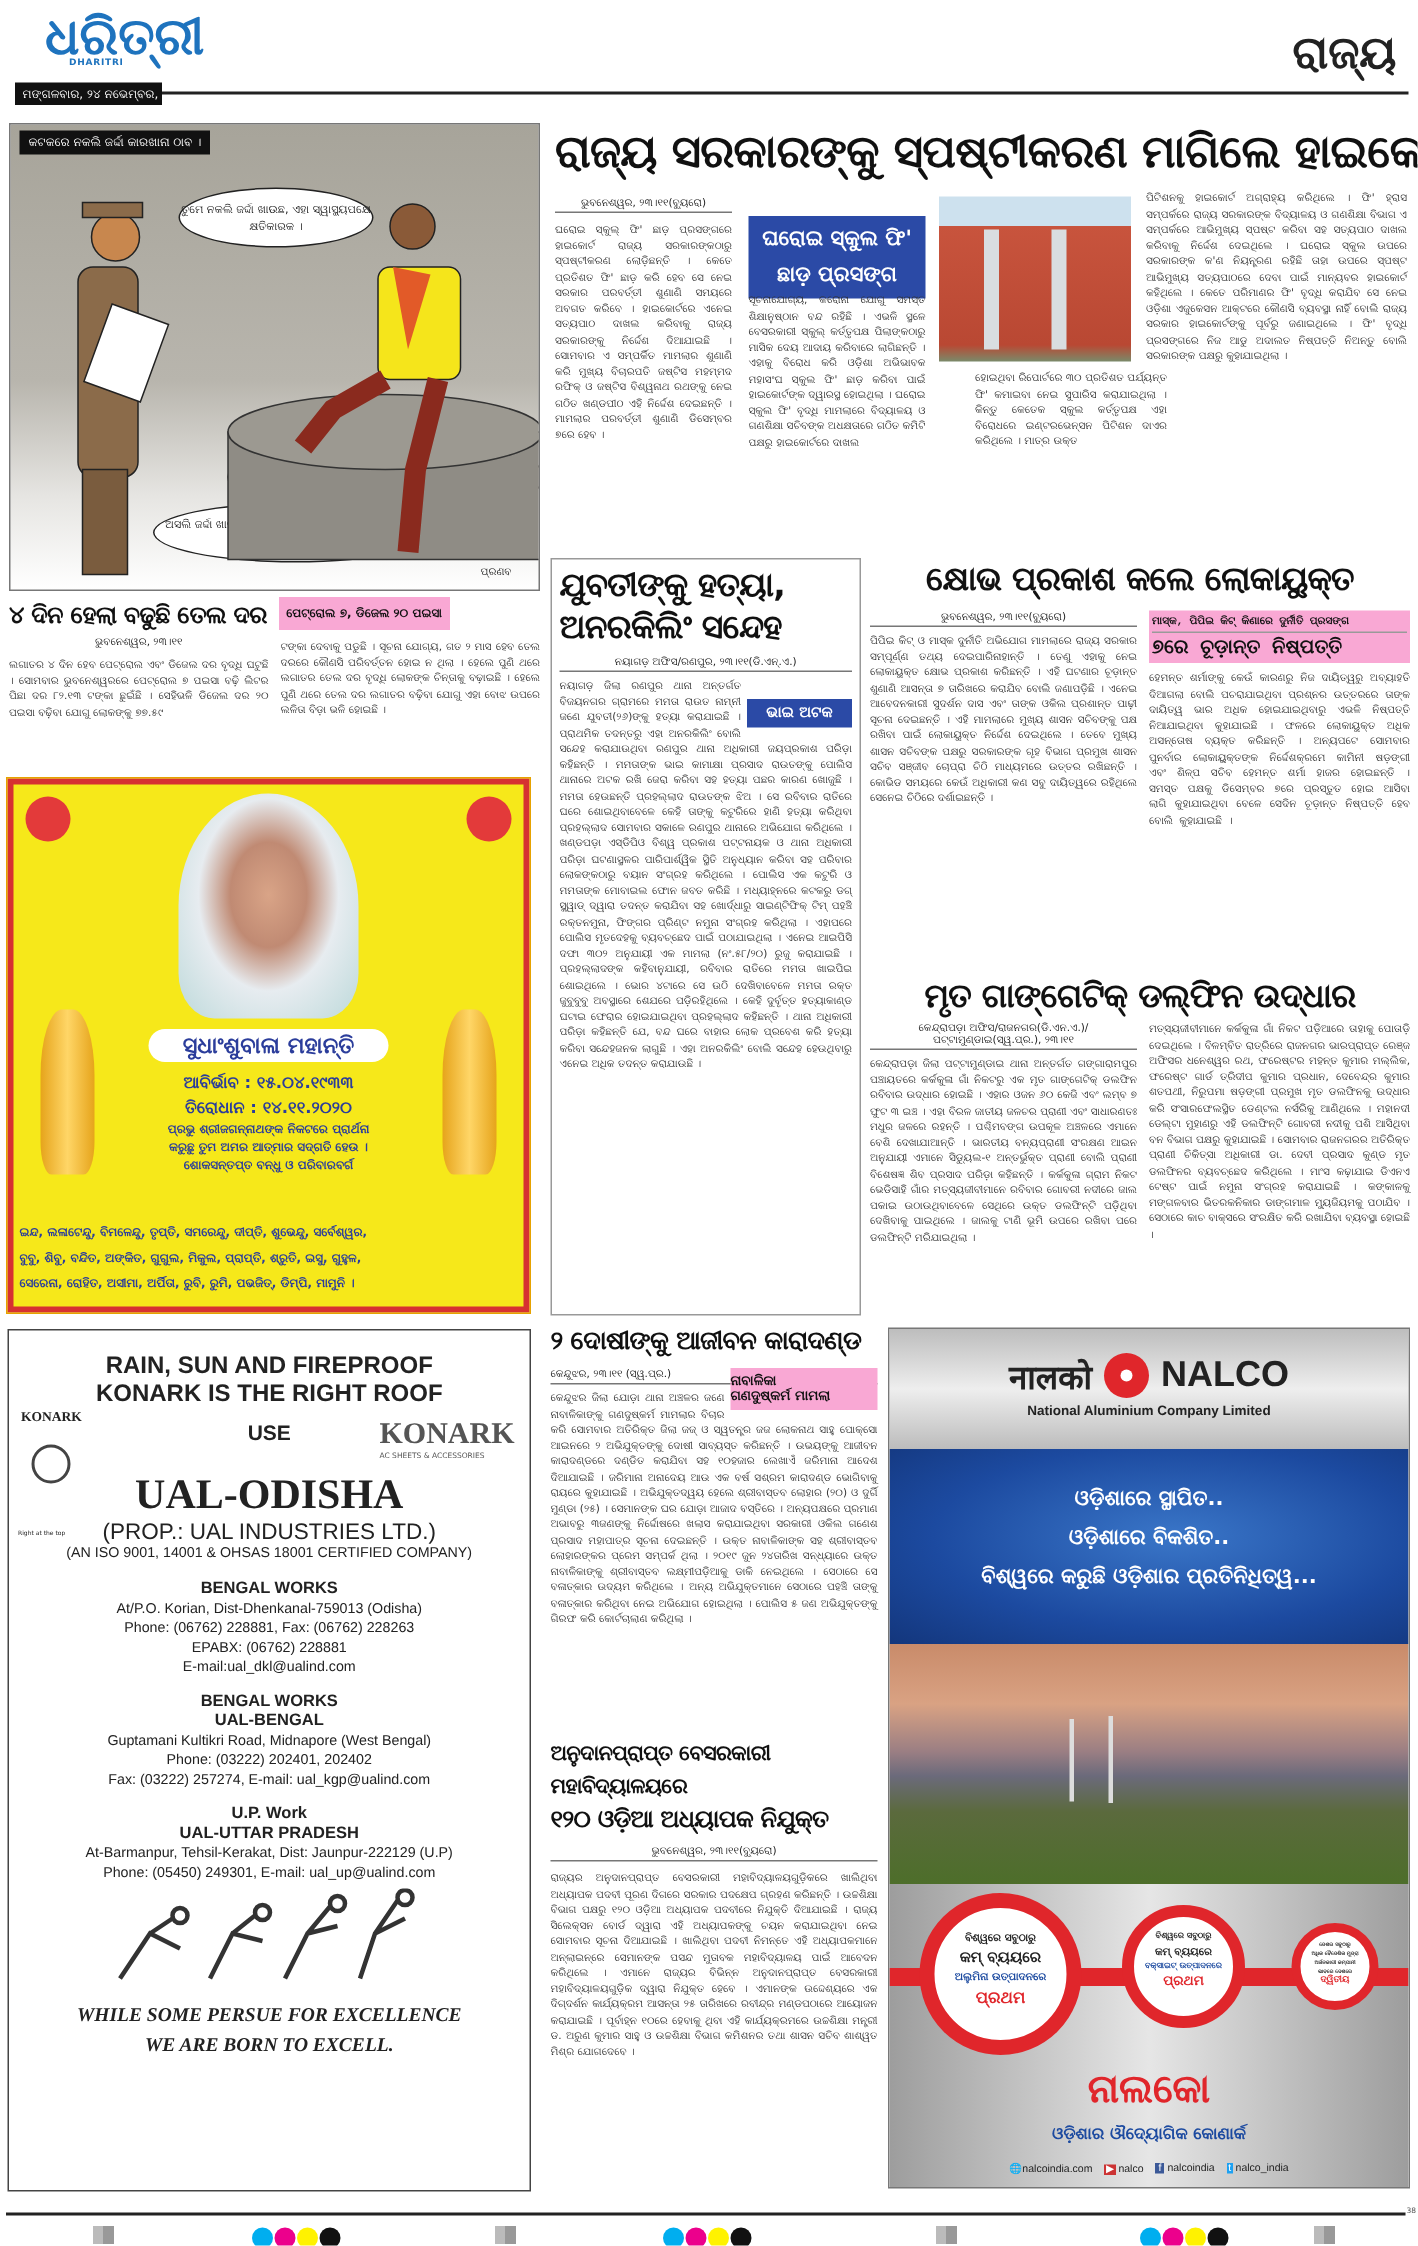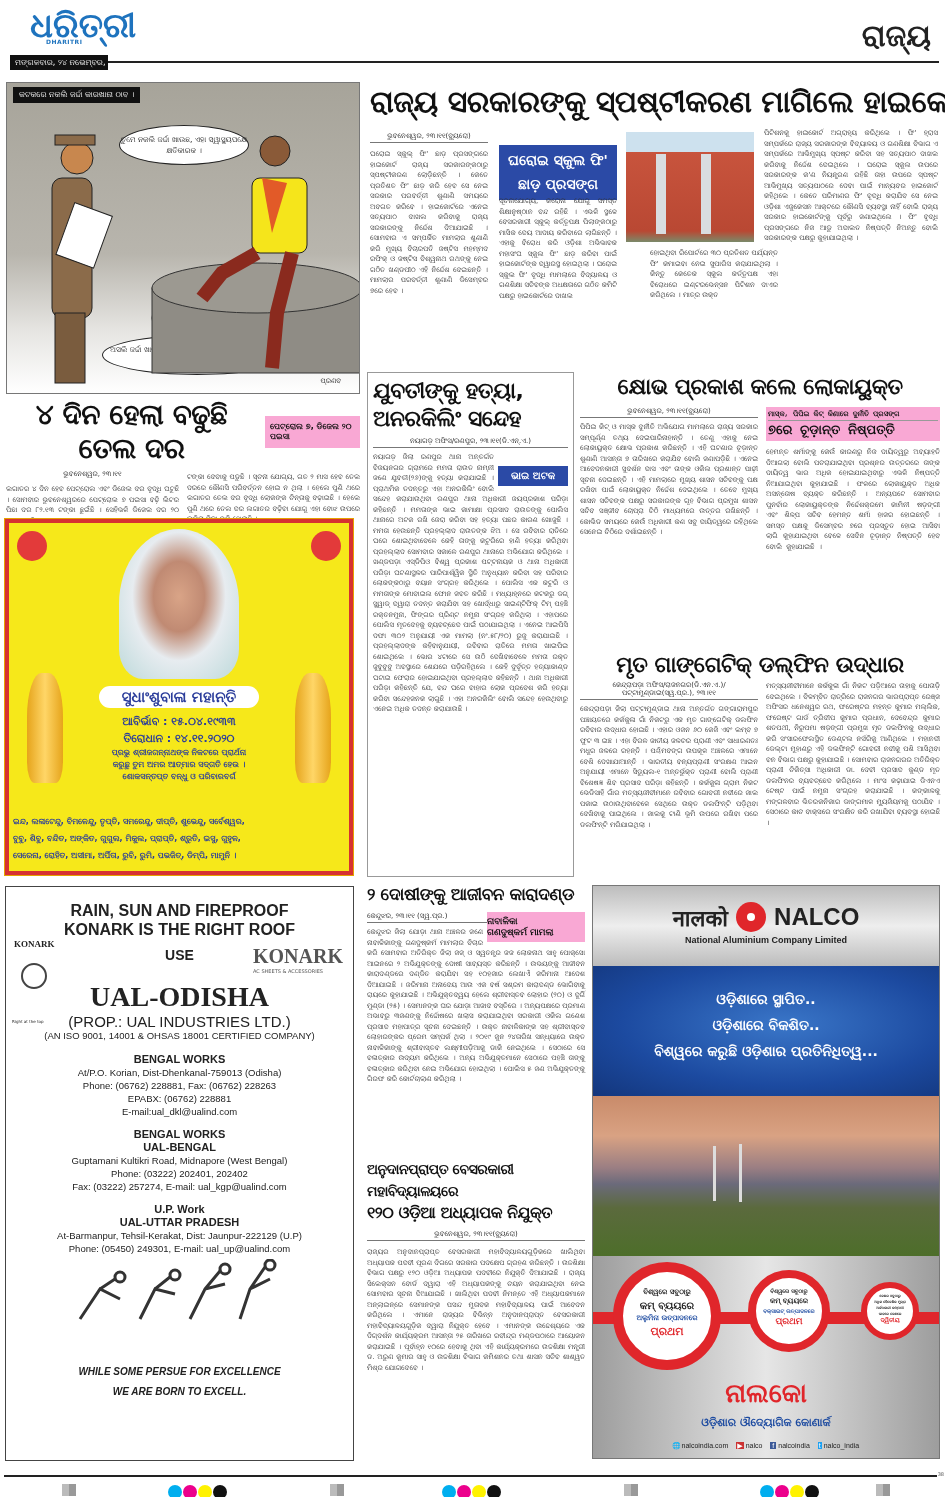--- a/index.html
+++ b/index.html
@@ -53,21 +53,21 @@
     <path d="M255 95 L265 150 L280 100 Z" fill="#e25a28"></path>
     <circle cx="268" cy="68" r="15" fill="#8a5a38" stroke="#222"></circle>
     <path d="M250 170 L215 190 L195 215" stroke="#8a2a1e" stroke-width="14" fill="none"></path>
     <path d="M285 170 L270 230 L265 285" stroke="#8a2a1e" stroke-width="14" fill="none"></path>
   </svg>
   <div style="position:absolute;right:18px;bottom:8px;font-size:7px;">ପ୍ରଣବ</div>
 </div>
 
 <div class="abs" style="left:6px;top:398px;width:354px;">
   <div style="display:flex;align-items:center;gap:8px;">
-    <div class="headline" style="font-size:28px;text-align:center;">୪ ଦିନ ହେଲା ବଢୁଛି ତେଲ ଦର</div>
+    <div class="headline" style="font-size:16px;text-align:center;">୪ ଦିନ ହେଲା ବଢୁଛି ତେଲ ଦର</div>
     <div class="box-lav" style="font-size:8px;padding:6px 5px;">ପେଟ୍ରୋଲ ୭, ଡିଜେଲ ୨୦ ପଇସା</div>
   </div>
   <div style="display:flex;gap:8px;margin-top:4px;">
     <div style="flex:1;">
       <div class="dateline" style="border:none;">ଭୁବନେଶ୍ୱର, ୨୩।୧୧</div>
       <div class="text">ଲଗାତର ୪ ଦିନ ହେବ ପେଟ୍ରୋଲ ଏବଂ ଡିଜେଲ ଦର ବୃଦ୍ଧି ଘଟୁଛି । ସୋମବାର ଭୁବନେଶ୍ୱରରେ ପେଟ୍ରୋଲ ୭ ପଇସା ବଢ଼ି ଲିଟର ପିଛା ଦର ୮୨.୧୩ ଟଙ୍କା ଛୁଇଁଛି । ସେହିଭଳି ଡିଜେଲ ଦର ୨୦ ପଇସା ବଢ଼ିବା ଯୋଗୁ ଲୋକଙ୍କୁ ୭୭.୫୯</div>
     </div>
     <div class="text" style="flex:1;padding-top:2px;">ଟଙ୍କା ଦେବାକୁ ପଡୁଛି । ସୂଚନା ଯୋଗ୍ୟ, ଗତ ୨ ମାସ ହେବ ତେଲ ଦରରେ କୌଣସି ପରିବର୍ତ୍ତନ ହୋଇ ନ ଥିଲା । ହେଲେ ପୁଣି ଥରେ ଲଗାତର ତେଲ ଦର ବୃଦ୍ଧି ଲୋକଙ୍କ ଚିନ୍ତାକୁ ବଢ଼ାଇଛି । ହେଲେ ପୁଣି ଥରେ ତେଲ ଦର ଲଗାତର ବଢ଼ିବା ଯୋଗୁ ଏହା ବୋଝ ଉପରେ ଲଳିତା ବିଡ଼ା ଭଳି ହୋଇଛି ।</div>
   </div>
 </div>
@@ -193,21 +193,21 @@
       <path d="M20 60 L40 30 L60 40 M40 30 L55 20"></path>
         <circle cx="60" cy="18" r="5"></circle>
       <path d="M80 60 L95 30 L115 35 M95 30 L110 18"></path>
         <circle cx="115" cy="16" r="5"></circle>
       <path d="M130 60 L145 30 L165 25 M145 30 L160 12"></path>
         <circle cx="165" cy="10" r="5"></circle>
       <path d="M180 60 L190 30 L210 20 M190 30 L205 8"></path>
         <circle cx="210" cy="6" r="5"></circle>
     </g>
   </svg>
-  <div style="font-family:Liberation Sans, sans-serif;font-weight:bold;font-style:italic;font-size:10px;line-height:20px;margin-top:29px;">
+  <div style="font-family:Liberation Serif, serif;font-weight:bold;font-style:italic;font-size:13px;line-height:20px;">
     <div>WHILE SOME PERSUE FOR EXCELLENCE</div>
     <div>WE ARE BORN TO EXCELL.</div>
   </div>
 </div>
 
 <div class="abs" style="left:367px;top:884px;width:218px;">
   <div class="headline" style="font-size:17px;">୨ ଦୋଷୀଙ୍କୁ ଆଜୀବନ କାରାଦଣ୍ଡ</div>
   <div style="position:relative;margin-top:8px;">
     <div class="box-lav" style="float:right;width:98px;padding:4px 0;margin-left:4px;">
       <div style="font-size:9px;">ନାବାଳିକା</div>

